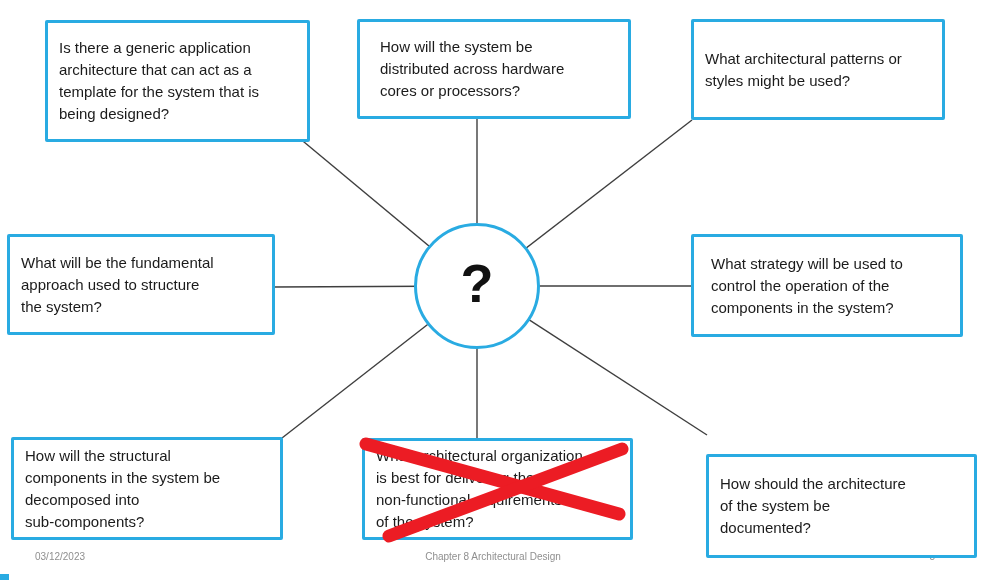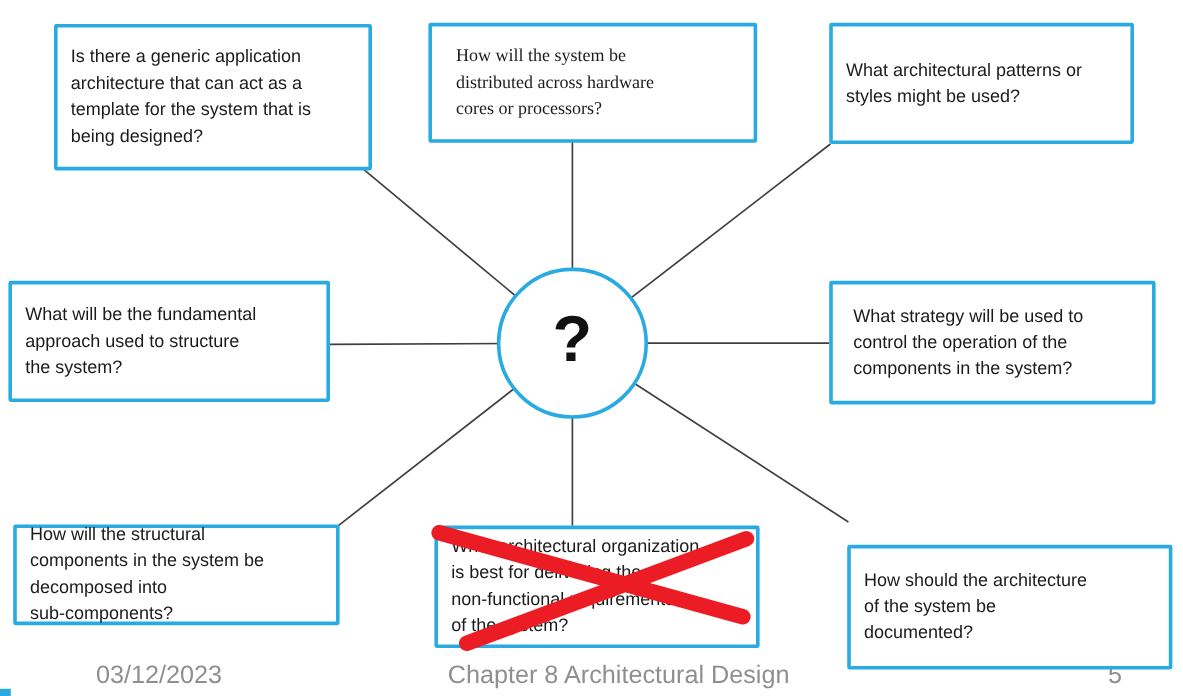--- a/index.html
+++ b/index.html
@@ -45,26 +45,26 @@
   }
   .qbox .question-text {
     white-space: pre-line;
     font-size: 15px;
     line-height: 22px;
     color: var(--text-color, #1b1b1b);
     letter-spacing: 0px;
   }
   .q1 { left: 9px;   top: 20px;  width: 265px; height: 122px; margin-left: 36px; }
   .q2 { left: 357px; top: 19px;  width: 274px; height: 100px; }
-  .q2 .question-text { padding-left: 9px; font-family: Liberation Serif, serif; }
+  .q2 .question-text { padding-left: 9px; }
   .q3 { left: 691px; top: 19px;  width: 254px; height: 101px; }
   .q4 { left: 7px;   top: 234px; width: 268px; height: 101px; }
   .q5 { left: 691px; top: 234px; width: 272px; height: 103px; }
   .q5 .question-text { padding-left: 6px; }
-  .q6 { left: 11px;  top: 437px; width: 272px; height: 84px; }
+  .q6 { left: 11px;  top: 437px; width: 272px; height: 103px; }
   .q7 { left: 362px; top: 438px; width: 271px; height: 102px; }
   .q8 { left: 706px; top: 454px; width: 271px; height: 104px; }
   .center-circle {
     position: absolute;
     z-index: 5;
     left: 414px;
     top: 223px;
     width: 120px;
     height: 120px;
     border: 3px solid var(--box-border, #29abe2);
@@ -78,23 +78,22 @@
     font-size: 54px;
     font-weight: bold;
     color: #111111;
     line-height: 1;
     padding-bottom: 6px;
   }
   .footer-item {
     position: absolute;
     z-index: 2;
     top: 551px;
-    font-size: 21px;
+    font-size: 10px;
     color: var(--footer-color, #8f8f8f);
-    margin-left: 45px;
   }
   .footer-date  { left: 35px; }
   .footer-title { left: 0; right: 0; text-align: center; }
   .footer-page  { right: 51px; }
   .corner-fragment {
     position: absolute;
     z-index: 4;
     left: 0px;
     top: 574px;
     width: 9px;

